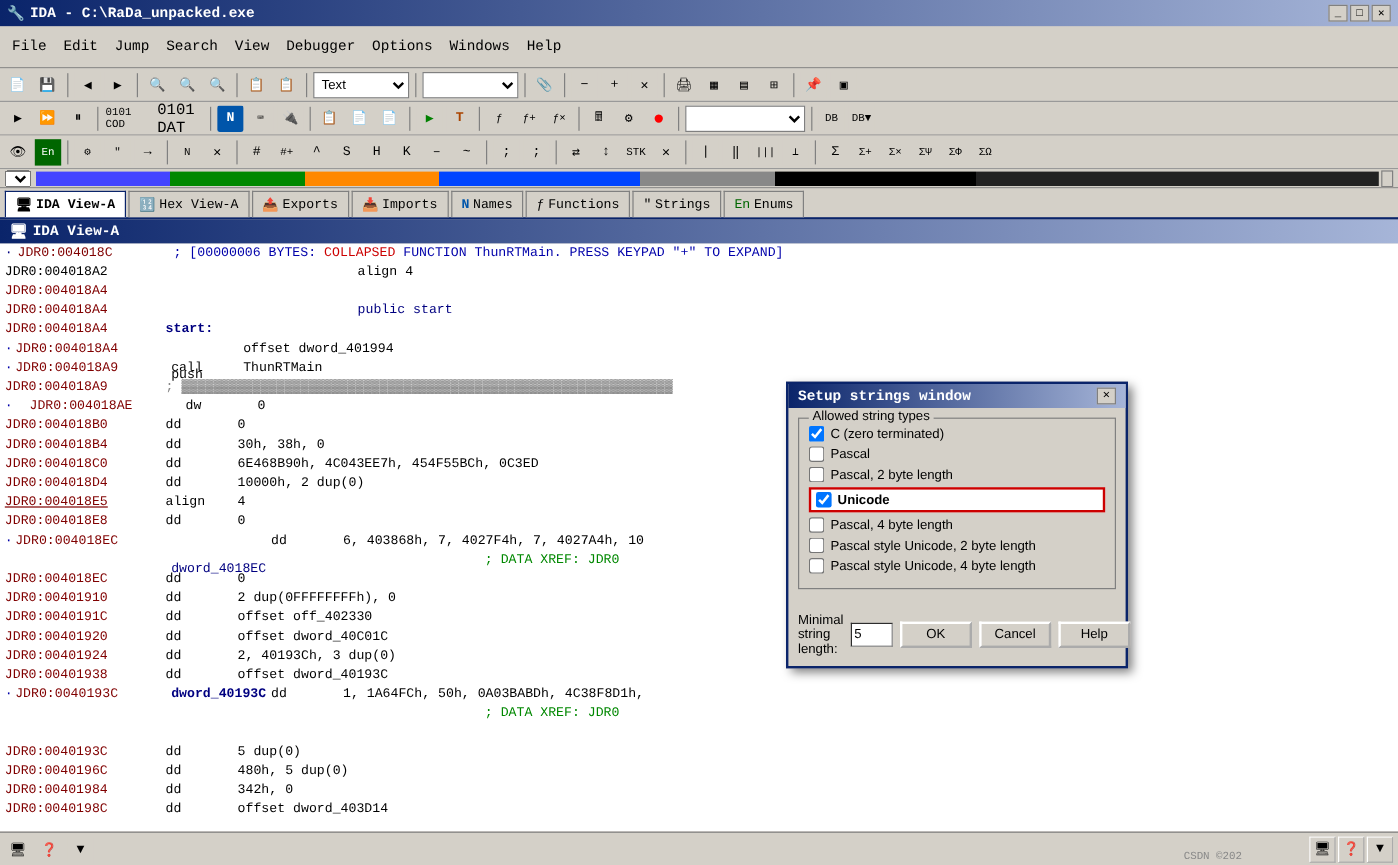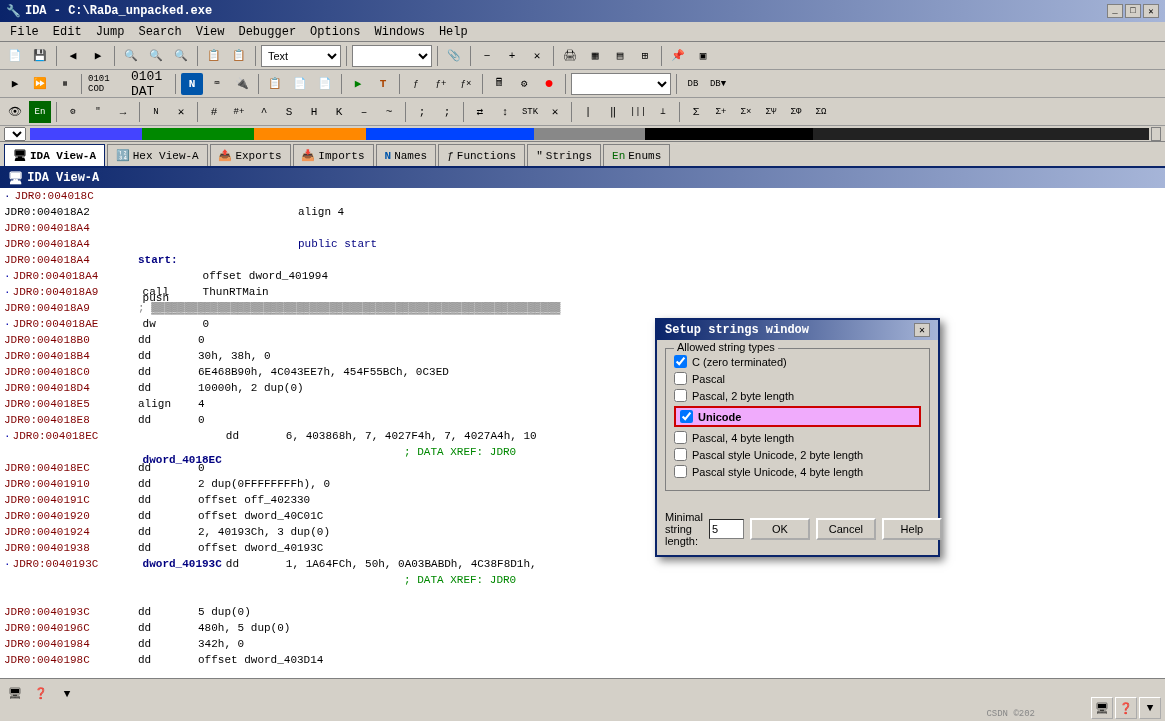--- a/index.html
+++ b/index.html
@@ -30,21 +30,21 @@
     }
 
     
     .menu-bar {
       background: #d4d0c8;
       border-bottom: 1px solid #808080;
       padding: 2px 4px;
       display: flex;
       gap: 2px;
       font-size: 12px;
-      height: 20px;
+      height: 35px;
       align-items: center;
     }
     .menu-item {
       padding: 1px 6px;
       cursor: pointer;
       color: black;
     }
 
     
     .toolbar {
@@ -428,20 +428,21 @@
 
 <div class="sub-title">
   <span>🖥</span>
   <span>IDA View-A</span>
 </div>
 
 <div class="asm-content-area" style="background:white; font-family:'Courier New',monospace; font-size:11px; overflow-y:scroll; height:490px;">
   <div class="asm-line">
     <span class="asm-bullet" style="color:#000080; margin-right:4px;">·</span>
     <span class="asm-addr" style="color:#800000; min-width:130px;">JDR0:004018C</span>
+    <span style="color:#0000aa;">; [00000006 BYTES: <span style="color:#cc0000;">COLLAPSED</span> FUNCTION ThunRTMain. PRESS KEYPAD "+" TO EXPAND]</span>
   </div>
   <div class="asm-line">
     <span style="min-width:134px; display:inline-block;">  JDR0:004018A2</span>
     <span style="min-width:160px; display:inline-block;"></span>
     <span>align 4</span>
   </div>
   <div class="asm-line">
     <span style="min-width:134px; display:inline-block; color:#800000;">  JDR0:004018A4</span>
     <span style="min-width:160px; display:inline-block;"></span>
     <span></span>
@@ -466,21 +467,21 @@
     <span style="color:#800000; min-width:130px; display:inline-block;">JDR0:004018A9</span>
     <span style="min-width:60px; display:inline-block;">call</span>
     <span>ThunRTMain</span>
   </div>
   <div class="asm-line">
     <span style="min-width:134px; display:inline-block; color:#800000;">  JDR0:004018A9</span>
     <span style="color:#888888;">; ▓▓▓▓▓▓▓▓▓▓▓▓▓▓▓▓▓▓▓▓▓▓▓▓▓▓▓▓▓▓▓▓▓▓▓▓▓▓▓▓▓▓▓▓▓▓▓▓▓▓▓▓▓▓▓▓▓▓▓▓▓▓</span>
   </div>
   <div class="asm-line">
     <span style="color:#0000aa; margin-right:2px;">·</span>
-    <span style="color:#800000; min-width:130px; display:inline-block;">JDR0:004018AE</span>
+    <span style="color:#800000; min-width:130px; display:inline-block;margin-left:12px;">JDR0:004018AE</span>
     <span style="min-width:60px; display:inline-block;">dw</span>
     <span>0</span>
   </div>
   <div class="asm-line">
     <span style="min-width:134px; display:inline-block; color:#800000;">  JDR0:004018B0</span>
     <span style="min-width:60px; display:inline-block;">dd</span>
     <span>0</span>
   </div>
   <div class="asm-line">
     <span style="min-width:134px; display:inline-block; color:#800000;">  JDR0:004018B4</span>
@@ -491,33 +492,33 @@
     <span style="min-width:134px; display:inline-block; color:#800000;">  JDR0:004018C0</span>
     <span style="min-width:60px; display:inline-block;">dd</span>
     <span>6E468B90h, 4C043EE7h, 454F55BCh, 0C3ED</span>
   </div>
   <div class="asm-line">
     <span style="min-width:134px; display:inline-block; color:#800000;">  JDR0:004018D4</span>
     <span style="min-width:60px; display:inline-block;">dd</span>
     <span>10000h, 2 dup(0)</span>
   </div>
   <div class="asm-line">
-    <span style="min-width:134px; display:inline-block; color:#800000;">  JDR0:004018E5</span>
+    <span style="min-width:134px; display:inline-block; color:#800000;text-decoration:underline;">  JDR0:004018E5</span>
     <span style="min-width:60px; display:inline-block;">align</span>
     <span>4</span>
   </div>
   <div class="asm-line">
     <span style="min-width:134px; display:inline-block; color:#800000;">  JDR0:004018E8</span>
     <span style="min-width:60px; display:inline-block;">dd</span>
     <span>0</span>
   </div>
   <div class="asm-line">
     <span style="color:#0000aa; margin-right:2px;">·</span>
     <span style="color:#800000; min-width:130px; display:inline-block;">JDR0:004018EC</span>
-    <span style="color:#000080; font-weight:bold; margin-right:4px;margin-top:47px;">dword_4018EC</span>
+    <span style="color:#000080; font-weight:normal; margin-right:4px;margin-top:47px;">dword_4018EC</span>
     <span style="min-width:60px; display:inline-block;">dd</span>
     <span>6, 403868h, 7, 4027F4h, 7, 4027A4h, 10</span>
   </div>
   <div class="asm-line">
     <span style="min-width:400px; display:inline-block;"></span>
     <span style="color:#008800;">; DATA XREF: JDR0</span>
   </div>
   <div class="asm-line">
     <span style="min-width:134px; display:inline-block; color:#800000;">  JDR0:004018EC</span>
     <span style="min-width:60px; display:inline-block;">dd</span>
@@ -610,21 +611,21 @@
         </div>
         <div class="checkbox-row">
           <input type="checkbox" style="">
           <label>Pascal</label>
         </div>
         <div class="checkbox-row">
           <input type="checkbox" style="">
           <label>Pascal, 2 byte length</label>
         </div>
 
-        <div class="checkbox-row checkbox-highlighted" style="background:#f0abfc; border:2px solid #cc0000; padding:2px 4px;">
+        <div class="checkbox-row checkbox-highlighted" style="background:#ffffff; border:2px solid #cc0000; padding:2px 4px;">
           <input type="checkbox" checked="" style="">
           <label style="color:black; font-weight:bold;">Unicode</label>
         </div>
         <div class="checkbox-row">
           <input type="checkbox" style="">
           <label>Pascal, 4 byte length</label>
         </div>
         <div class="checkbox-row">
           <input type="checkbox" style="">
           <label>Pascal style Unicode, 2 byte length</label>

